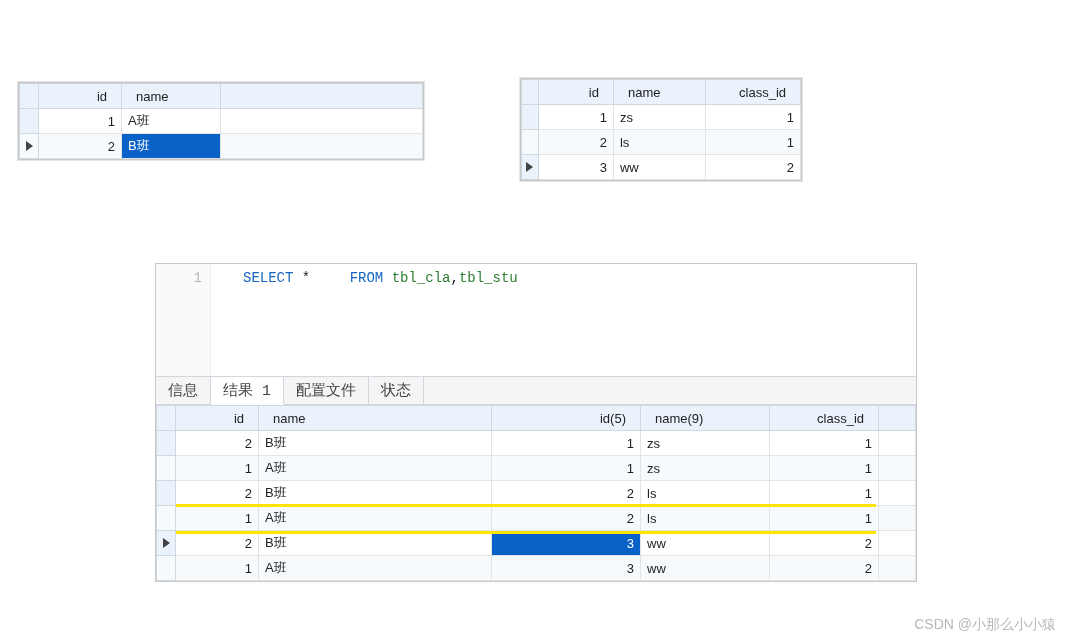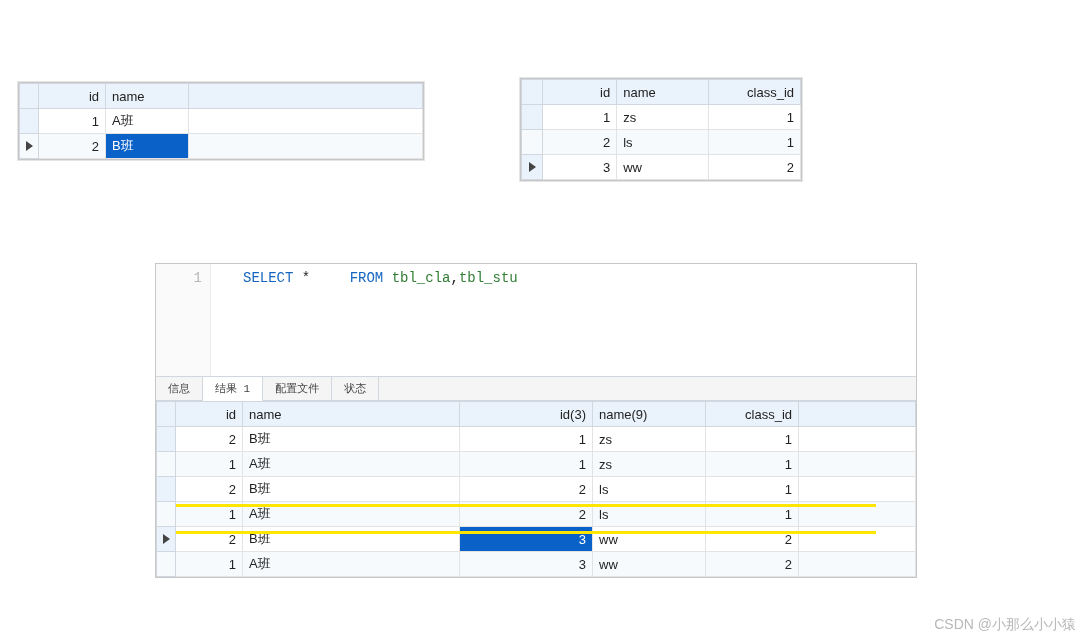--- a/index.html
+++ b/index.html
@@ -20,21 +20,21 @@
     background: #fff;
   }
   table {
     border-collapse: collapse;
     width: 100%;
   }
   th {
     background: #eaf2fb;
     font-weight: 400;
     text-align: left;
-    padding: 3px 6px;
+    padding: 3px 14px;
     border: 1px solid #d0d7de;
     height: 18px;
   }
   th.num, td.num {
     text-align: right;
   }
   td {
     border: 1px solid #e3e3e3;
     padding: 3px 6px;
     height: 18px;
@@ -85,42 +85,42 @@
   .code {
     padding: 6px 8px 6px 56px;
   }
   .kw { color: #1565c0; margin-left: 31px; }
   .id { color: #2e7d32; }
   .tabs {
     display: flex;
     border-top: 1px solid #d0d7de;
     border-bottom: 1px solid #d0d7de;
     background: #f5f5f5;
-    font-size: 11px;
+    font-size: 15px;
   }
   .tab {
     padding: 4px 12px;
     border-right: 1px solid #d0d7de;
     color: #444;
     cursor: default;
   }
   .tab.active {
     background: #fff;
     border-bottom: 1px solid #fff;
     margin-bottom: -1px;
     font-family: Liberation Mono, monospace;
   }
   .rule-y {
     position: absolute;
     height: 3px;
     background: #ffe600;
   }
   .watermark {
     position: absolute;
-    right: 4px;
+    right: 24px;
     bottom: 6px;
     color: #b8b8b8;
     font-size: 14px;
     font-family: "Microsoft YaHei", sans-serif;
   }
 </style>
 </head>
 <body>
 
 <div class="grid" style="left:18px; top:82px; width:404px;">
@@ -196,21 +196,21 @@
     <div class="tab active">结果 1</div>
     <div class="tab">配置文件</div>
     <div class="tab">状态</div>
   </div>
   <table style="position:relative;">
     <tbody>
         <tr>
       <th class="rowhdr"></th>
       <th class="num" style="width:54px">id</th>
       <th style="width:204px">name</th>
-      <th class="num sel-hdr-off" style="width:120px">id(3)</th>
+      <th class="num sel-hdr-off" style="width:120px">id(5)</th>
       <th style="width:100px">name(9)</th>
       <th class="num" style="width:80px">class_id</th>
       <th></th>
     </tr>
     <tr>
       <td class="rowhdr"></td>
       <td class="num">2</td>
       <td>B班</td>
       <td class="num">1</td>
       <td>zs</td>

